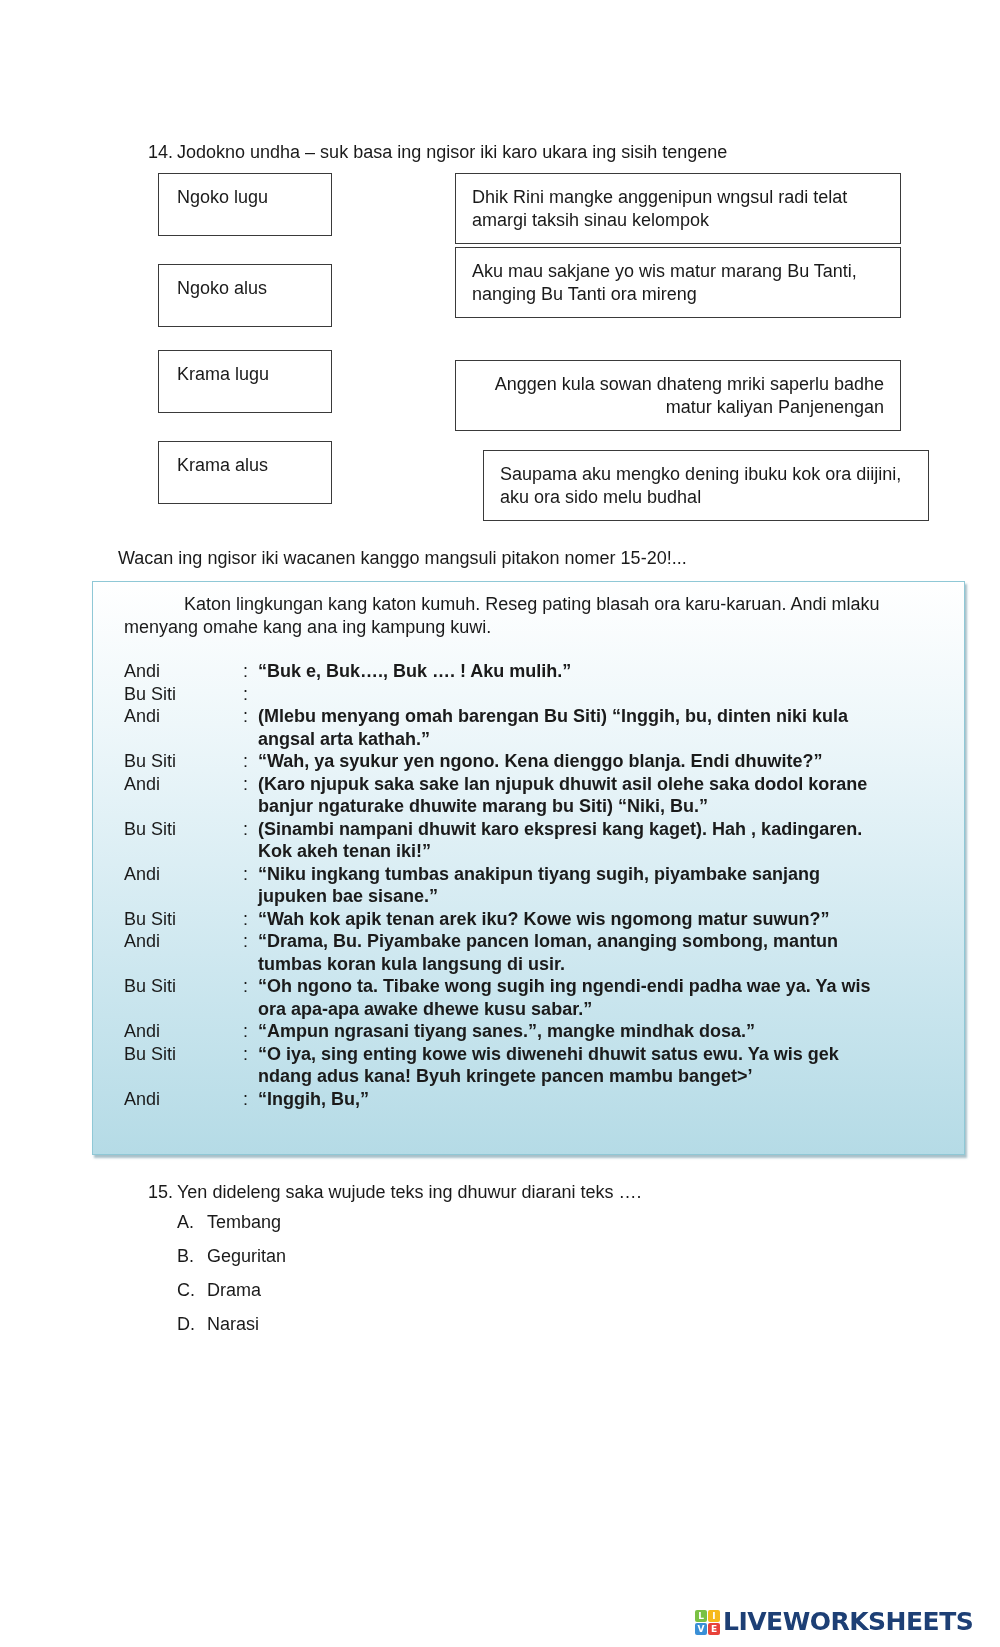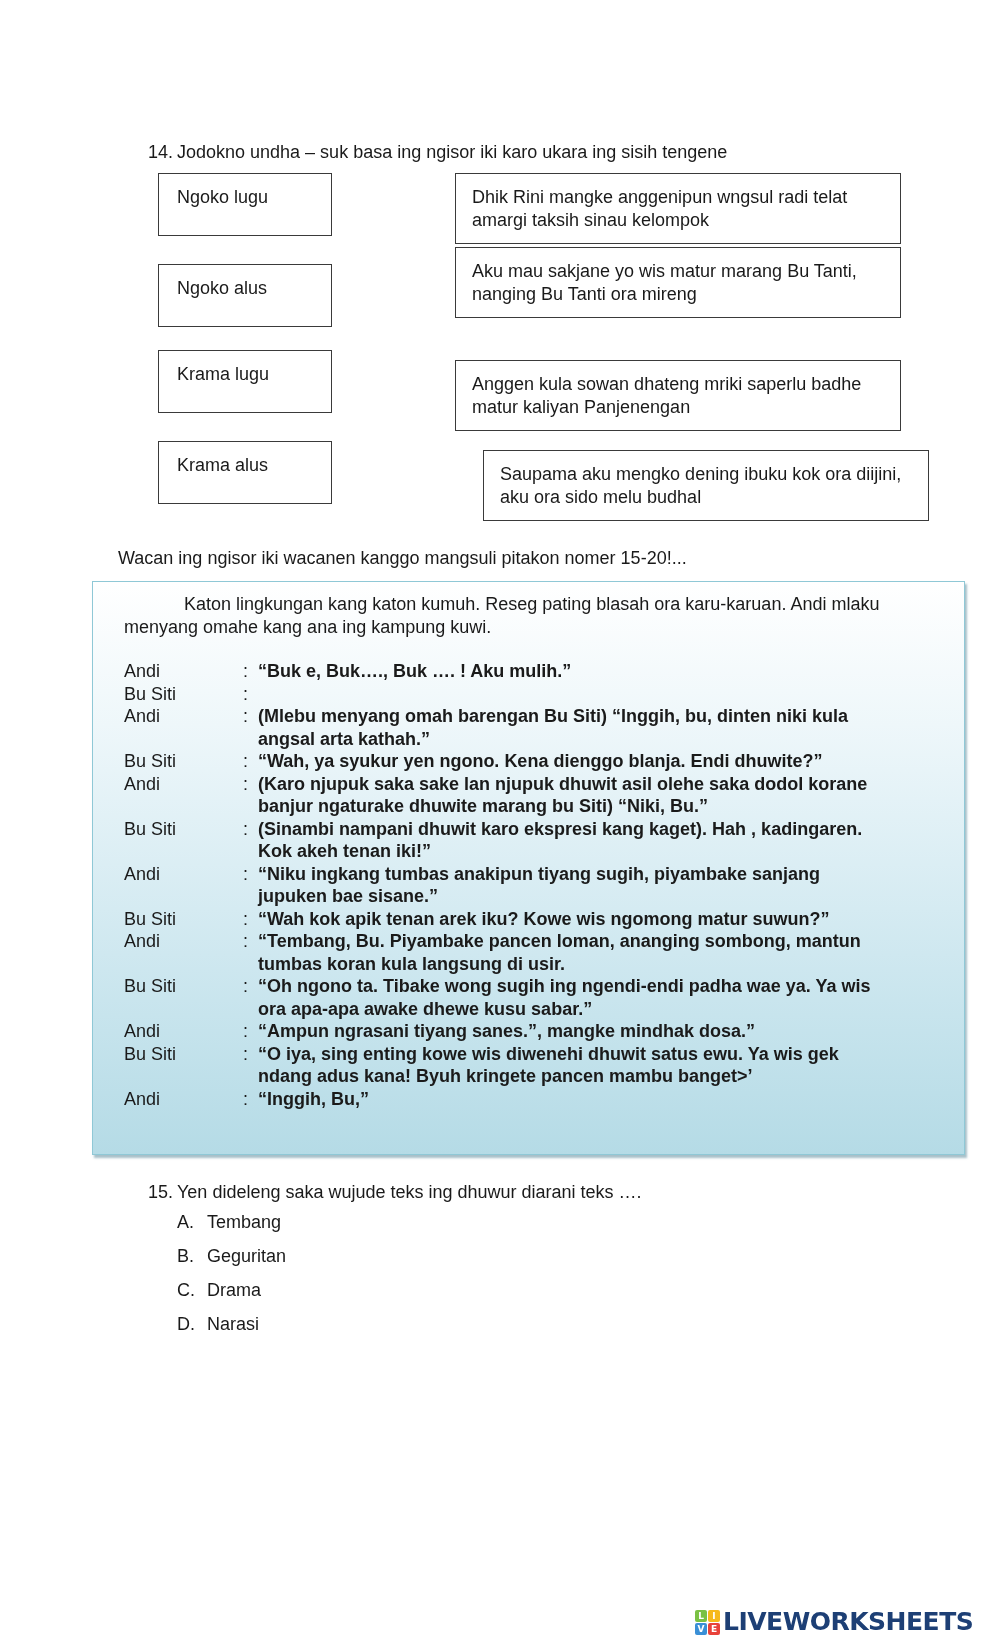--- a/index.html
+++ b/index.html
@@ -127,21 +127,21 @@
   <span class="q-num">14.</span><span>Jodokno undha – suk basa ing ngisor iki karo ukara ing sisih tengene</span>
 </div>
 
 <div class="box left" style="top:173px;"><span>Ngoko lugu</span></div>
 <div class="box left" style="top:264px;"><span>Ngoko alus</span></div>
 <div class="box left" style="top:350px;"><span>Krama lugu</span></div>
 <div class="box left" style="top:441px;"><span>Krama alus</span></div>
 
 <div class="box right" style="top:173px;"><span>Dhik Rini mangke anggenipun wngsul radi telat amargi taksih sinau kelompok</span></div>
 <div class="box right" style="top:247px;"><span>Aku mau sakjane yo wis matur marang Bu Tanti, nanging Bu Tanti ora mireng</span></div>
-<div class="box right" style="top:360px;"><span>Anggen kula sowan dhateng mriki saperlu badhe matur kaliyan Panjenengan</span></div>
+<div class="box right" style="top:360px;text-align:right;"><span>Anggen kula sowan dhateng mriki saperlu badhe matur kaliyan Panjenengan</span></div>
 <div class="box right" style="top:450px;margin-left:28px;"><span>Saupama aku mengko dening ibuku kok ora diijini, aku ora sido melu budhal</span></div>
 
 <div class="instruction">Wacan ing ngisor iki wacanen kanggo mangsuli pitakon nomer 15-20!...</div>
 
 <div class="reading">
   <div class="narr">Katon lingkungan kang katon kumuh. Reseg pating blasah ora karu-karuan. Andi mlaku menyang omahe kang ana ing kampung kuwi.</div>
   <div class="dialog">
     <div class="dl">
         <span class="spk">Andi</span>
         <span class="colon">:</span>
@@ -177,21 +177,21 @@
         <span class="txt">“Niku ingkang tumbas anakipun tiyang sugih, piyambake sanjang jupuken bae sisane.”</span>
       </div>
     <div class="dl">
         <span class="spk">Bu Siti</span>
         <span class="colon">:</span>
         <span class="txt">“Wah kok apik tenan arek iku? Kowe wis ngomong matur suwun?”</span>
       </div>
     <div class="dl">
         <span class="spk">Andi</span>
         <span class="colon">:</span>
-        <span class="txt">“Tembang, Bu. Piyambake pancen loman, ananging sombong, mantun tumbas koran kula langsung di usir.</span>
+        <span class="txt">“Drama, Bu. Piyambake pancen loman, ananging sombong, mantun tumbas koran kula langsung di usir.</span>
       </div>
     <div class="dl">
         <span class="spk">Bu Siti</span>
         <span class="colon">:</span>
         <span class="txt">“Oh ngono ta. Tibake wong sugih ing ngendi-endi padha wae ya. Ya wis ora apa-apa awake dhewe kusu sabar.”</span>
       </div>
     <div class="dl">
         <span class="spk">Andi</span>
         <span class="colon">:</span>
         <span class="txt">“Ampun ngrasani tiyang sanes.”, mangke mindhak dosa.”</span>

